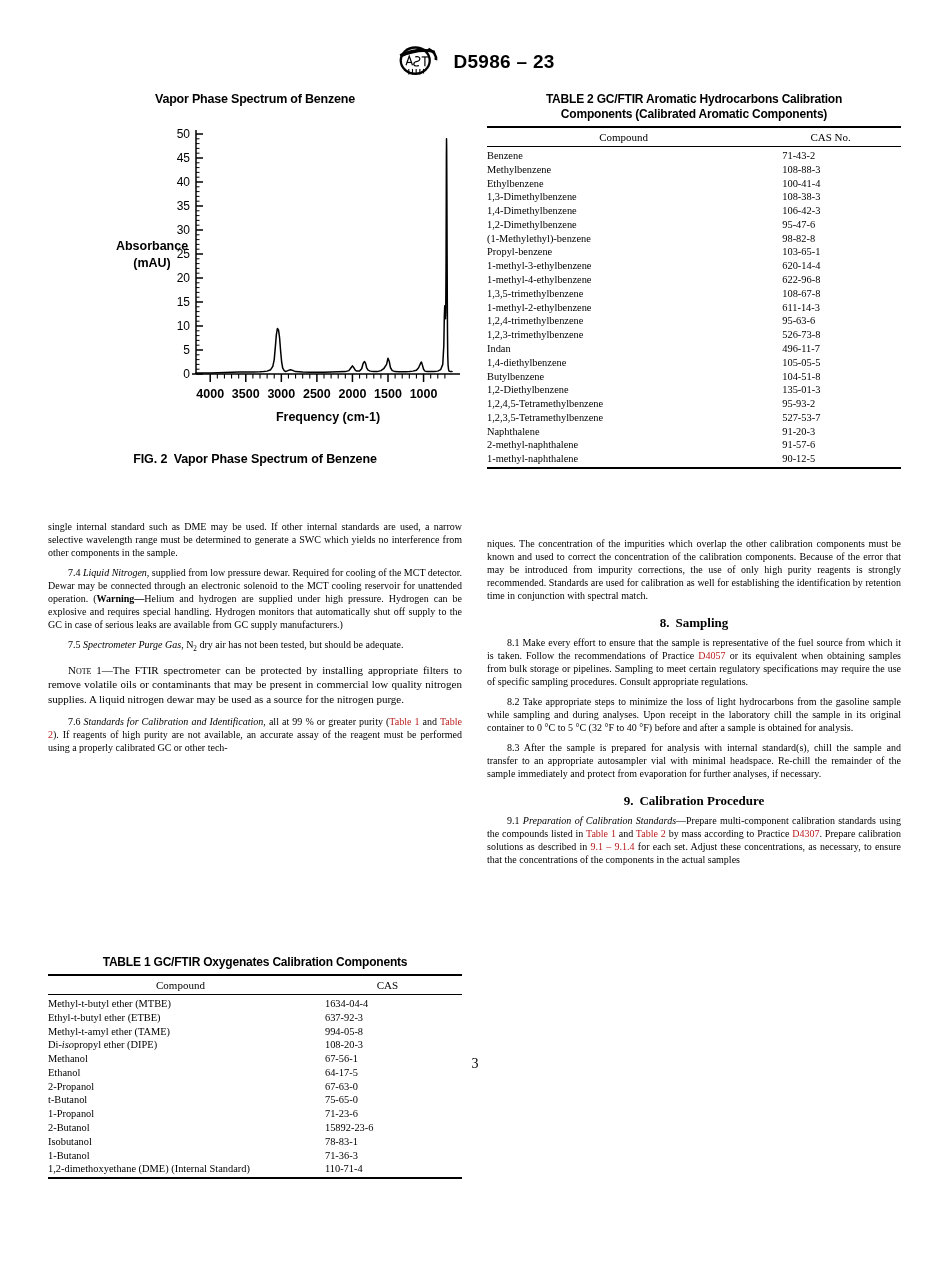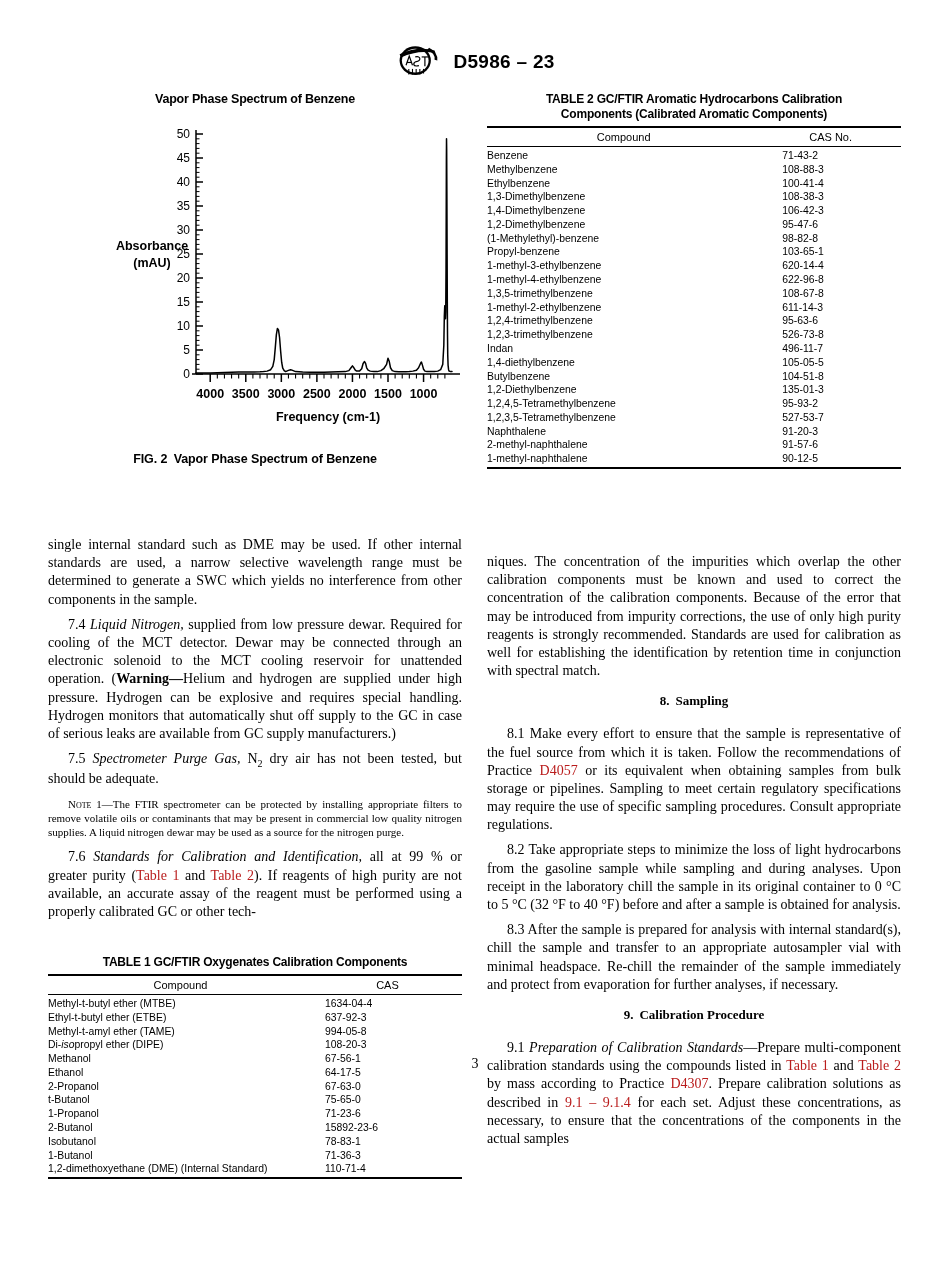--- a/index.html
+++ b/index.html
@@ -45,21 +45,21 @@
   .fig-caption .num { margin-right:3px; }
 
   
   .tbl-title {
     font-family:"Liberation Sans", sans-serif;
     font-weight:bold; font-size:12px; text-align:center;
     line-height:1.25; margin:0 0 4px 0; letter-spacing:-0.2px;
   }
   table.astm {
     width:100%; border-collapse:collapse;
-    font-family:Liberation Sans, sans-serif;
+    font-family:Liberation Serif, serif;
     font-size:10.4px;
   }
   table.astm thead th {
     font-weight:normal; font-size:11px;
     padding:3px 0 3px 0; text-align:center;
     border-top:2.2px solid #000;
     border-bottom:0.9px solid #000;
   }
   table.astm tbody td {
     padding:1.4px 0 1.4px 0; text-align:left; vertical-align:top;
@@ -71,24 +71,24 @@
   td.c-cas { padding-left:0; }
   th.h-compound { padding-left:7px; }
   
   .t2 td.c-compound, .t2 th.h-compound { width:66%; }
   .t1 td.c-compound, .t1 th.h-compound { width:64%; }
   .t2 td.c-cas { padding-left:22px; }
   .t1 td.c-cas { padding-left:12px; }
 
   
   .body-text {
-    font-size:14px; line-height:1.30;
+    font-size:10px; line-height:1.30;
     text-align:justify; text-justify:inter-word;
     hyphens:none;
-    margin:16px 0 0 0;
+    margin:0 0 0 0;
   }
   .body-text + .body-text { margin-top:7px; }
   .para-indent { text-indent:20px; }
   .sec-num { }
   .it { font-style:italic; }
   .bd { font-weight:bold; }
   .ref { color:#b91c1c; }
   h3.sec-head {
     font-family:"Liberation Serif", serif;
     font-size:13px; font-weight:bold;

